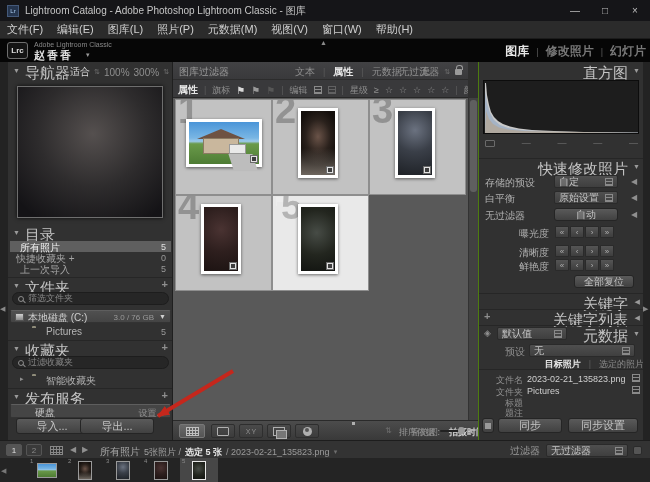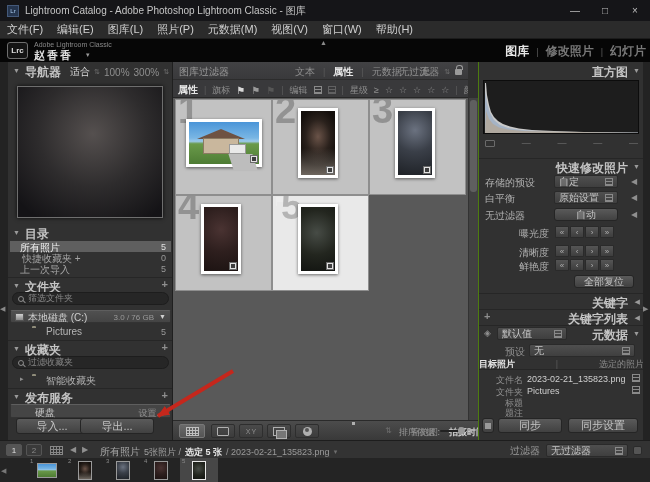--- a/index.html
+++ b/index.html
@@ -18,21 +18,21 @@
 .wc{width:30px;height:21px;display:flex;align-items:center;justify-content:center;color:#bdbdbd;font-size:10px}
 .menubar{left:0;top:21px;width:650px;height:18px;background:#2b2b2b;display:flex;align-items:center;border-bottom:1px solid #1c1c1c}
 .mi{padding:0 7px;font-size:11px;color:#cfcfcf}
 .identity{left:0;top:39px;width:650px;height:23px;background:#060606;overflow:hidden}
 .lrcbadge{position:absolute;left:7px;top:3px;width:21px;height:17px;background:#141414;border:1px solid #6e6e6e;border-radius:3px;color:#dcdcdc;font-size:8px;font-weight:bold;display:flex;align-items:center;justify-content:center}
 
 .panelL{left:8px;top:62px;width:165px;height:378px;background:#313131;border-right:1px solid #1f1f1f;overflow:hidden}
 .panelR{left:478px;top:62px;width:198px;height:378px;background:#313131;border-left:1px solid #4d7c0f;overflow:hidden}
 .strip{background:#232323}
 .hdrtri{font-size:7px;color:#9a9a9a}
-.hdrtxt{font-size:12px;font-weight:bold;color:#c4c4c4}
+.hdrtxt{font-size:15px;font-weight:normal;color:#c4c4c4}
 .cnt{font-size:9px;color:#9a9a9a}
 .selrow{background:#5f5f5f}
 .searchbox{background:#262626;border:1px solid #1d1d1d;border-radius:7px;display:flex;align-items:center;padding:0 5px;height:13px}
 .mag{width:6px;height:6px;border:1px solid #8a8a8a;border-radius:50%;position:relative;flex:0 0 auto;margin-right:4px}
 .mag:after{content:"";position:absolute;width:4px;height:1px;background:#8a8a8a;transform:rotate(45deg);right:-3px;bottom:-1px}
 .folder{width:9px;height:7px;background:#8f8c7a;border-radius:1px;position:relative}
 .folder:before{content:"";position:absolute;top:-2px;left:0;width:4px;height:2px;background:#8f8c7a;border-radius:1px 1px 0 0}
 .diskico{width:9px;height:8px;background:linear-gradient(#d0d0d0,#8a8a8a);border:1px solid #555}
 .hdico{width:12px;height:7px;background:#9a9a9a;border-radius:1px;position:relative}
 .hdico:after{content:"";position:absolute;right:1px;top:2px;width:2px;height:2px;background:#444;border-radius:50%}
@@ -161,21 +161,21 @@
 
     <div class="abs" style="left:0;top:164px;width:165px;height:14px">
       <span class="abs hdrtri" style="left:5px;top:3px">▼</span>
       <span class="abs hdrtxt nw" style="left:17px;top:0">目录</span>
     </div>
     <div class="abs selrow" style="left:2px;top:179px;width:161px;height:11px">
       <span class="abs t10 nw" style="left:10px;top:0;color:#f2f2f2">所有照片</span>
       <span class="abs cnt" style="right:5px;top:1px;color:#e0e0e0">5</span>
     </div>
     <div class="abs" style="left:2px;top:190px;width:161px;height:11px">
-      <span class="abs t10 nw" style="left:12px;top:0;color:#a5a5a5">快捷收藏夹 +</span>
+      <span class="abs t10 nw" style="left:6px;top:0;color:#a5a5a5">快捷收藏夹 +</span>
       <span class="abs cnt" style="right:5px;top:1px">0</span>
     </div>
     <div class="abs" style="left:2px;top:201px;width:161px;height:11px">
       <span class="abs t10 nw" style="left:10px;top:0;color:#a5a5a5">上一次导入</span>
       <span class="abs cnt" style="right:5px;top:1px">5</span>
     </div>
 
     <div class="abs" style="left:0;top:215px;width:165px;height:14px;border-top:1px solid #262626">
       <span class="abs hdrtri" style="left:5px;top:4px">▼</span>
       <span class="abs hdrtxt nw" style="left:17px;top:1px">文件夹</span>
@@ -436,21 +436,21 @@
       <span class="abs hdrtxt nw" style="right:16px;top:1px">元数据</span>
       <span class="abs hdrtri" style="right:4px;top:4px">▼</span>
     </div>
     <div class="abs" style="left:0;top:281px;width:165px;height:15px">
       <span class="abs t10 dim nw" style="left:26px;top:2px">预设</span>
       <div class="abs dropbox" style="left:50px;top:1px;width:106px">
         <span class="nw">无</span>
         <span class="ddicon"></span>
       </div>
     </div>
-    <div class="abs flex" style="left:0;top:297px;width:165px;height:11px;justify-content:space-between;gap:8px;border-bottom:1px solid #262626">
+    <div class="abs flex" style="left:0;top:297px;width:165px;height:11px;justify-content:flex-end;gap:8px;border-bottom:1px solid #262626">
       <span class="t9 b bright nw">目标照片</span>
       <span class="sep">|</span>
       <span class="t9 nw" style="color:#8a8a8a">选定的照片</span>
     </div>
     <div class="abs" style="left:0;top:311px;width:165px;height:11px">
       <span class="abs t9 dim nw" style="left:0;top:1px;width:44px;text-align:right">文件名</span>
       <span class="abs t9 nw" style="left:48px;top:1px;color:#cfcfcf">2023-02-21_135823.png</span>
       <span class="ddicon abs" style="right:4px;top:1px"></span>
     </div>
     <div class="abs" style="left:0;top:323px;width:165px;height:11px">

